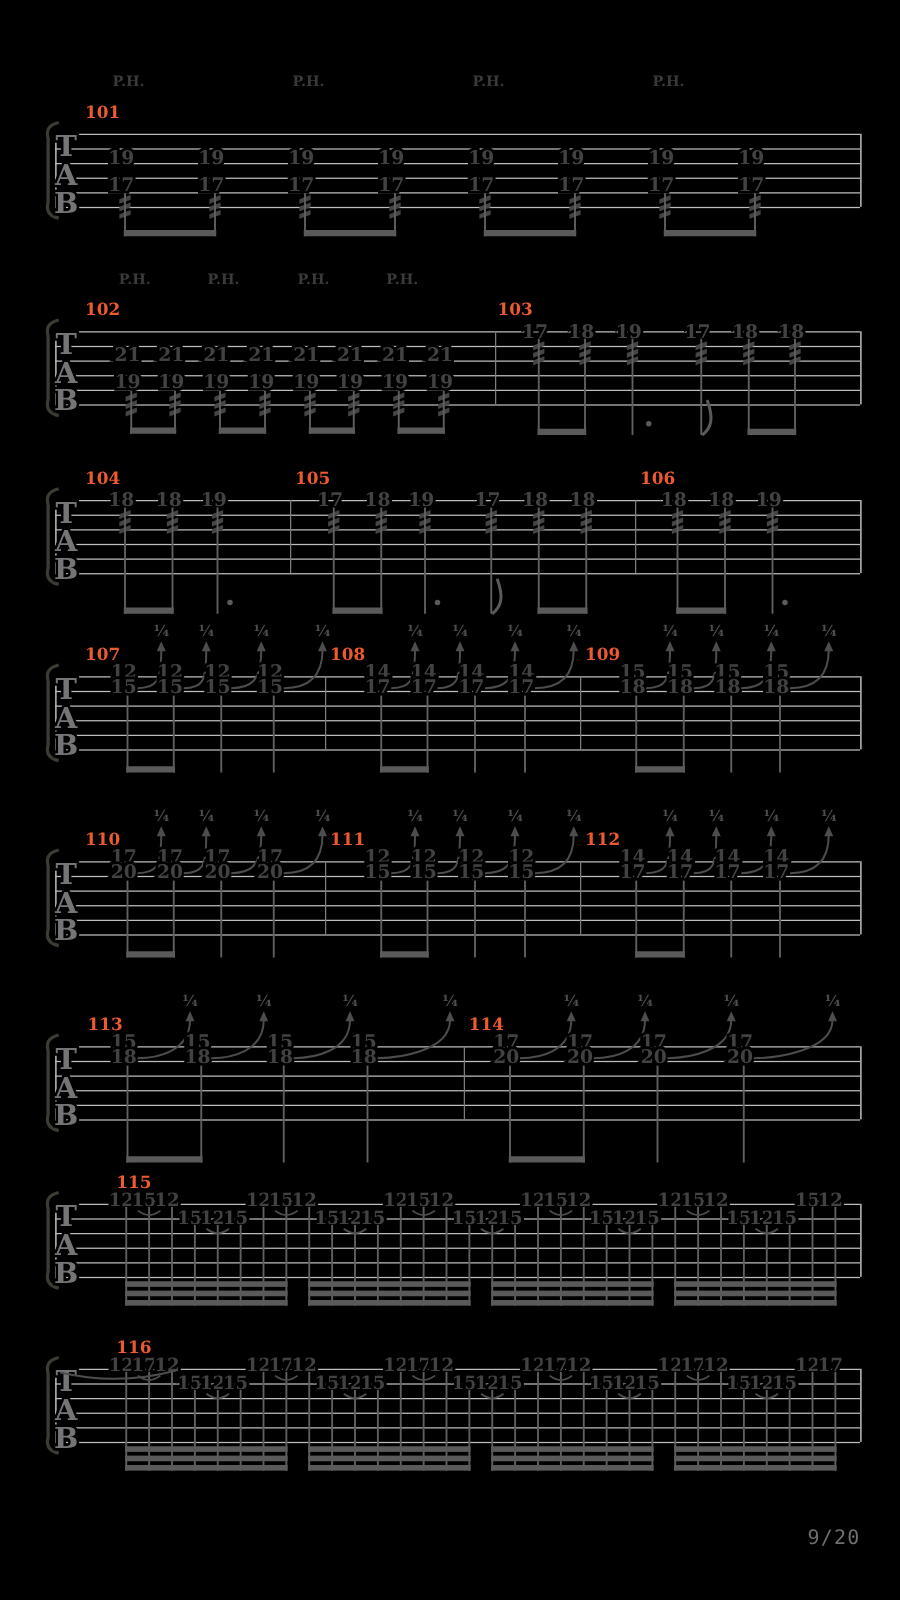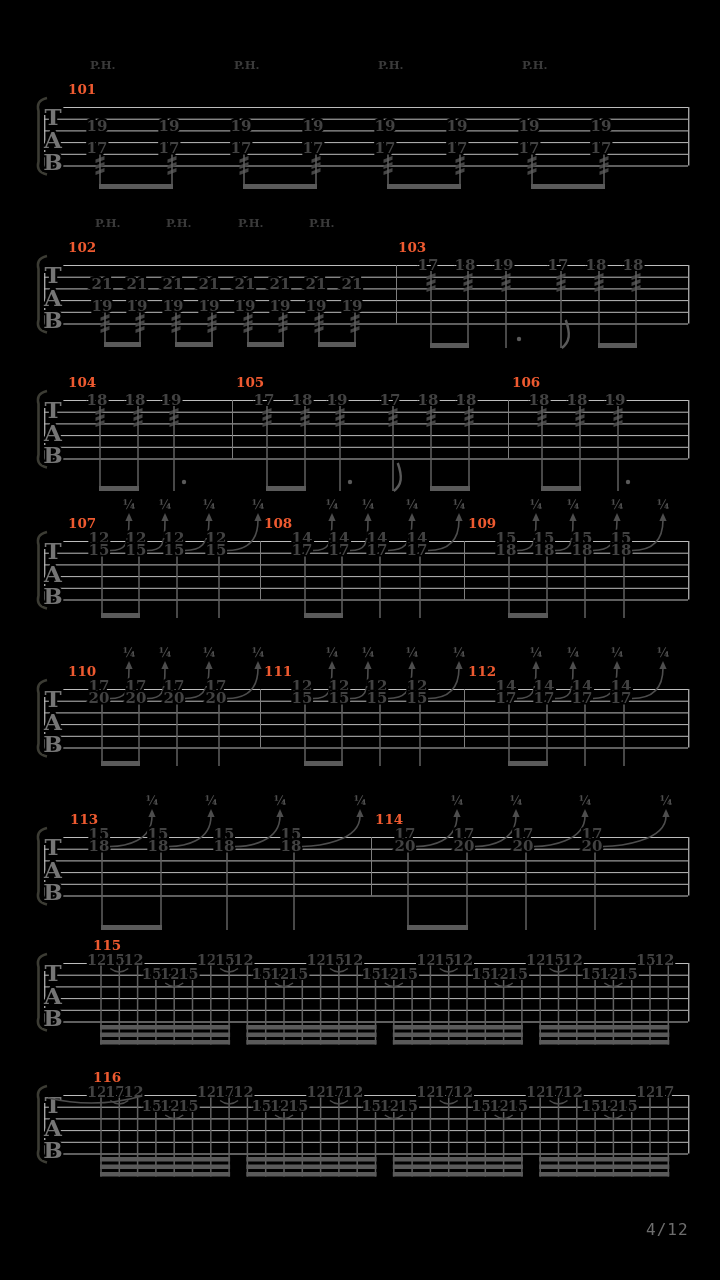--- a/index.html
+++ b/index.html
@@ -781,14 +781,14 @@
           <rect x="392.8" y="1157" width="130.10000000000008" height="4.5" fill="#5a5a5a"></rect>
           <rect x="392.8" y="1164.5" width="130.10000000000008" height="4.5" fill="#5a5a5a"></rect>
           <rect x="392.8" y="1172" width="130.10000000000008" height="4.5" fill="#5a5a5a"></rect>
           <rect x="539.2" y="1157" width="130.10000000000002" height="4.5" fill="#5a5a5a"></rect>
           <rect x="539.2" y="1164.5" width="130.10000000000002" height="4.5" fill="#5a5a5a"></rect>
           <rect x="539.2" y="1172" width="130.10000000000002" height="4.5" fill="#5a5a5a"></rect>
           <path d="M48 1098 Q96 1109 142 1096" stroke="#4d4d4d" stroke-width="1.6" fill="none"></path>
         </g>
       </g>
     </svg>
-  <div class="page-indicator">4/12</div>
+  <div class="page-indicator">9/20</div>
 </div>
 
 </body></html>

